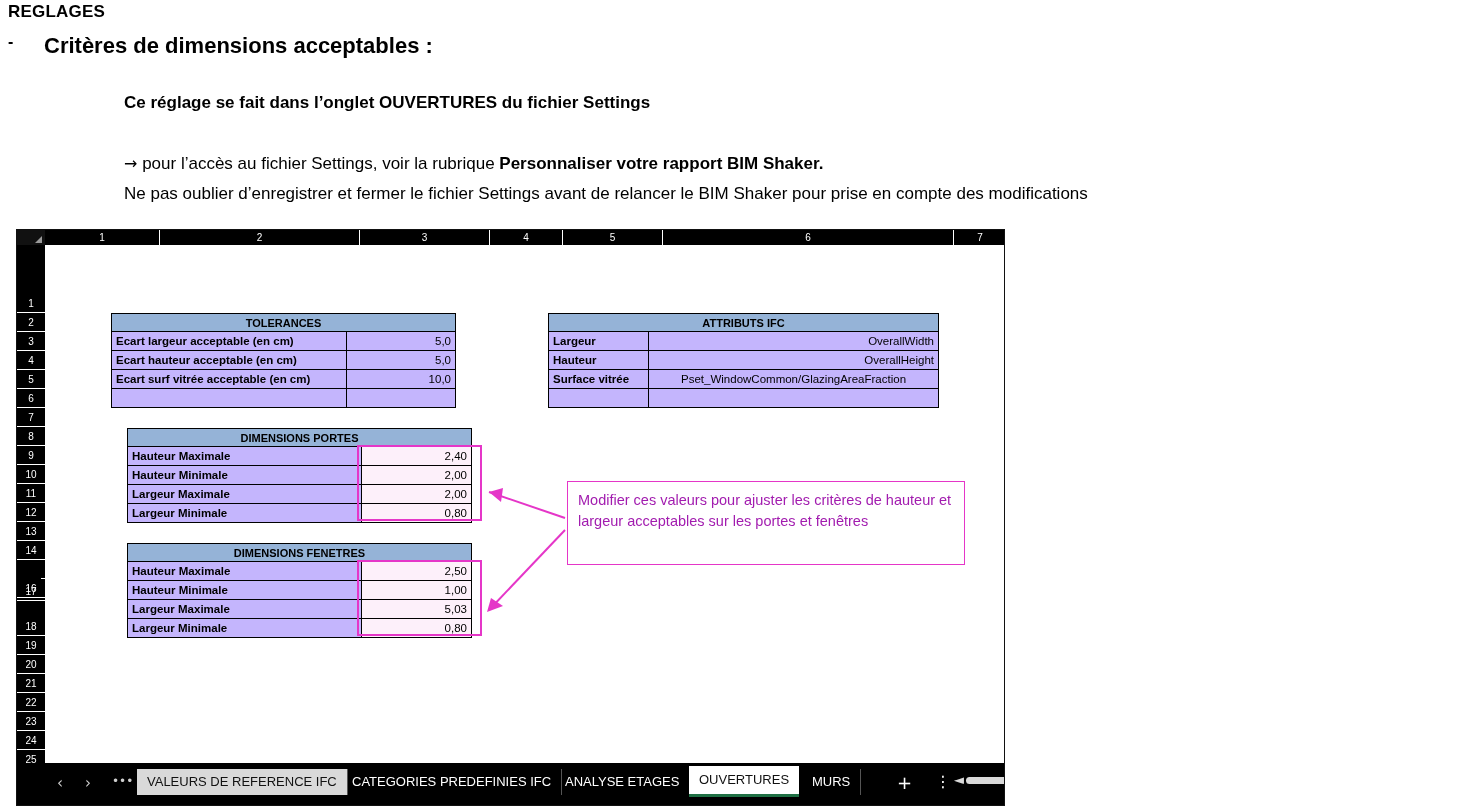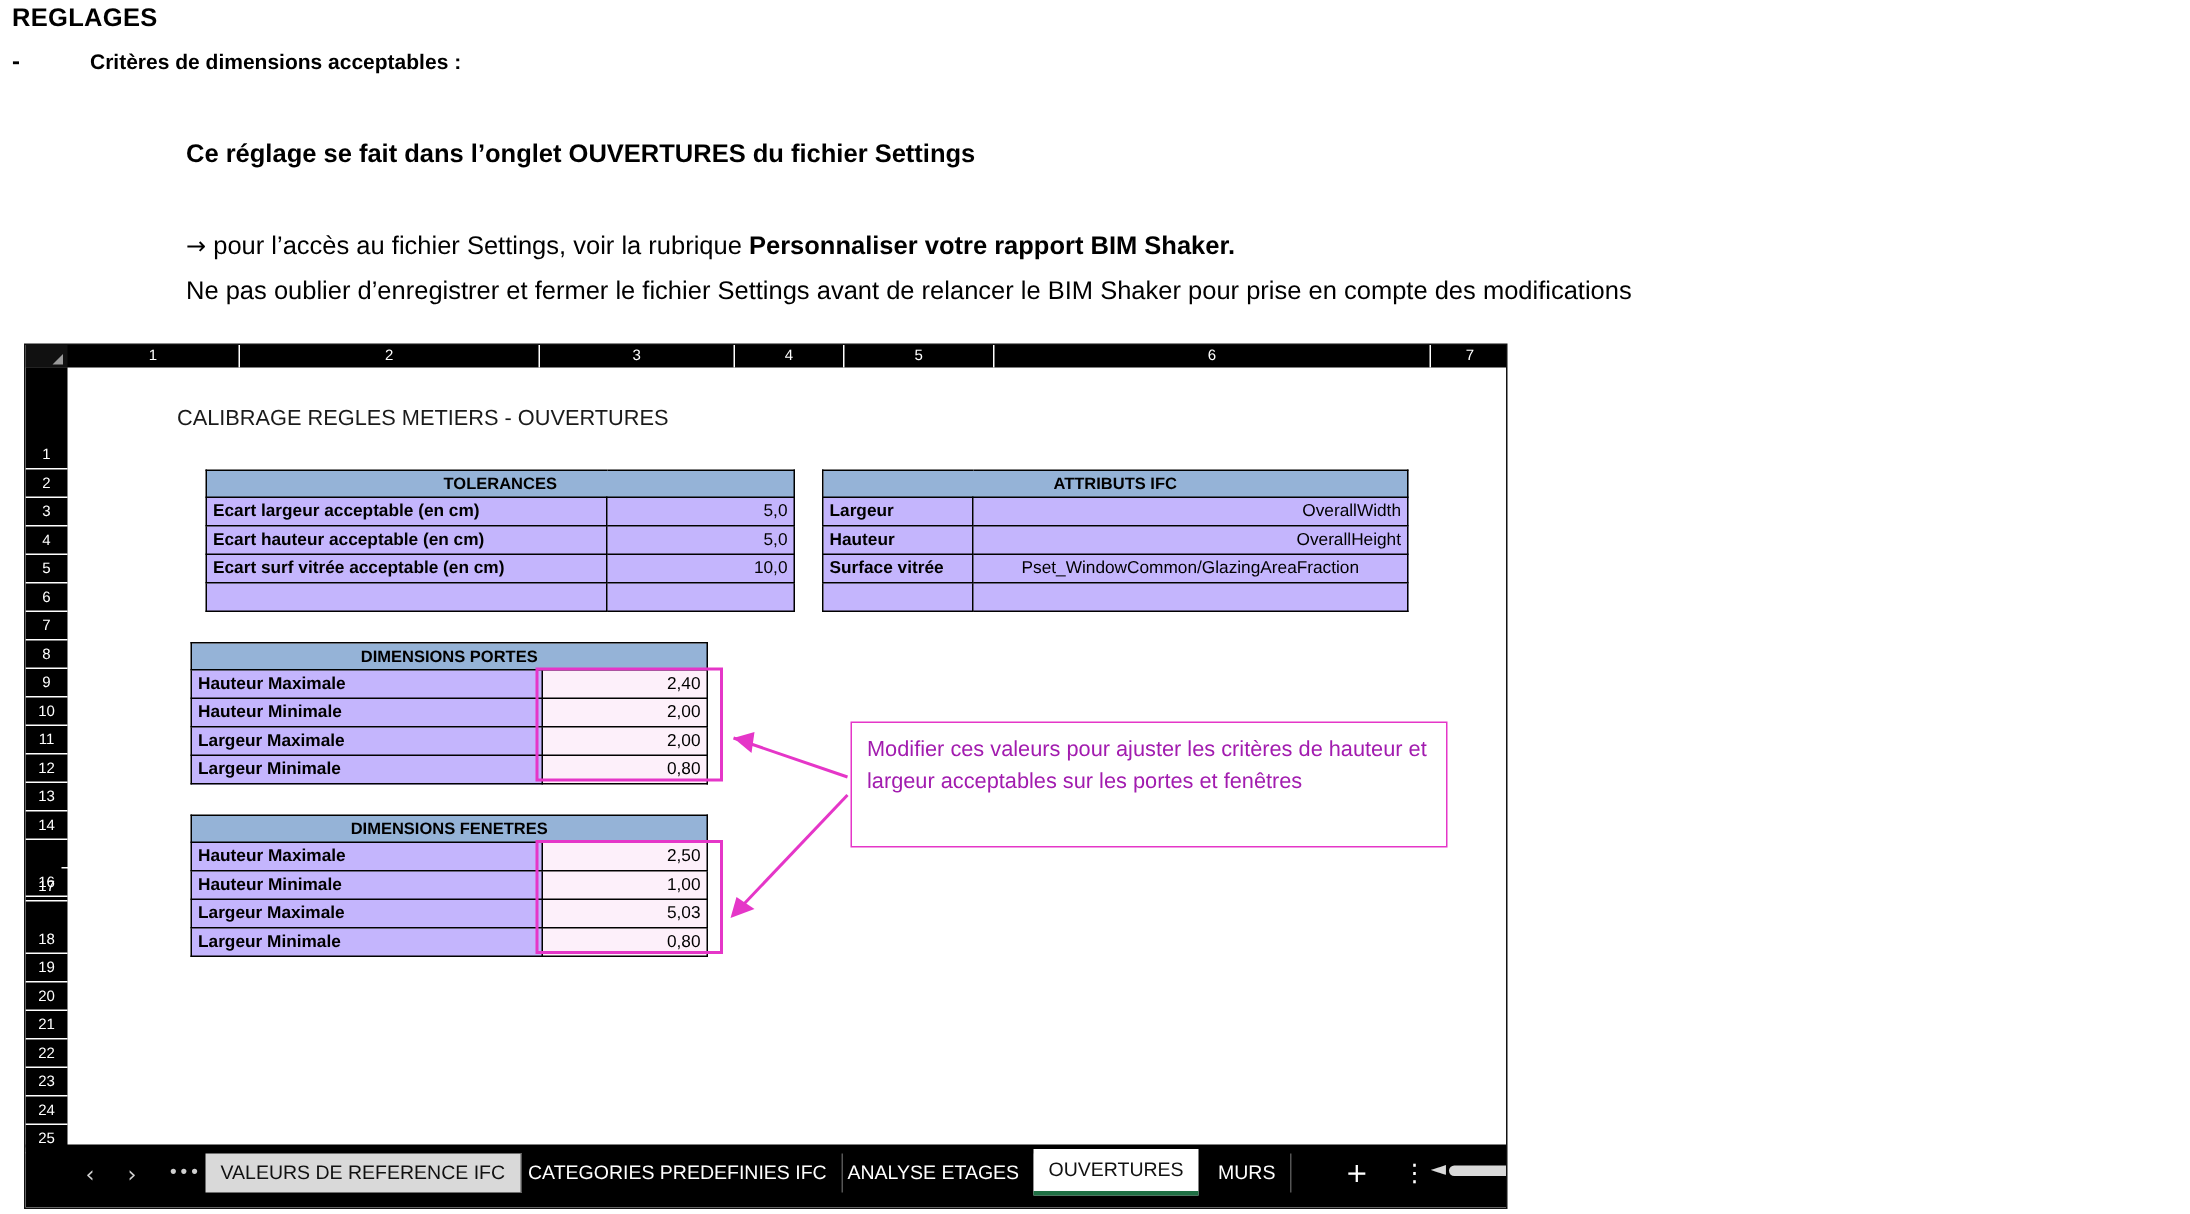--- a/index.html
+++ b/index.html
@@ -33,23 +33,23 @@
   }
   .bullet-dash {
     position: absolute;
     left: 8px;
     top: 33px;
     font-size: 16px;
     font-weight: bold;
   }
   .bullet-text {
     position: absolute;
-    left: 60px;
+    left: 44px;
     top: 33px;
-    font-size: 14px;
+    font-size: 22px;
     font-weight: bold;
   }
   .para1 {
     position: absolute;
     left: 124px;
     top: 93px;
     font-size: 17px;
     font-weight: bold;
   }
   .para2 {
@@ -324,23 +324,22 @@
     <div class="row-label" style="top:372px;">18</div>
     <div class="row-label" style="top:391px;">19</div>
     <div class="row-label" style="top:410px;">20</div>
     <div class="row-label" style="top:429px;">21</div>
     <div class="row-label" style="top:448px;">22</div>
     <div class="row-label" style="top:467px;">23</div>
     <div class="row-label" style="top:486px;">24</div>
     <div class="row-label" style="top:505px;">25</div>
   </div>
 
-  <div class="sheet-title">CALIBRAGE REGLES METIERS - OUVERTURES</div>
-
-  <table class="xl" style="left:120px; top:83px; width:393px;">
+
+  <table class="xl" style="left:94px; top:83px; width:345px;">
     <tbody>
         <tr>
           <th colspan="2">TOLERANCES</th>
         </tr>
     <tr>
       <td class="lbl" style="width:233px;">Ecart largeur acceptable (en cm)</td>
       <td class="val" style="width:104px;">5,0</td>
     </tr>
     <tr>
       <td class="lbl">Ecart hauteur acceptable (en cm)</td>

